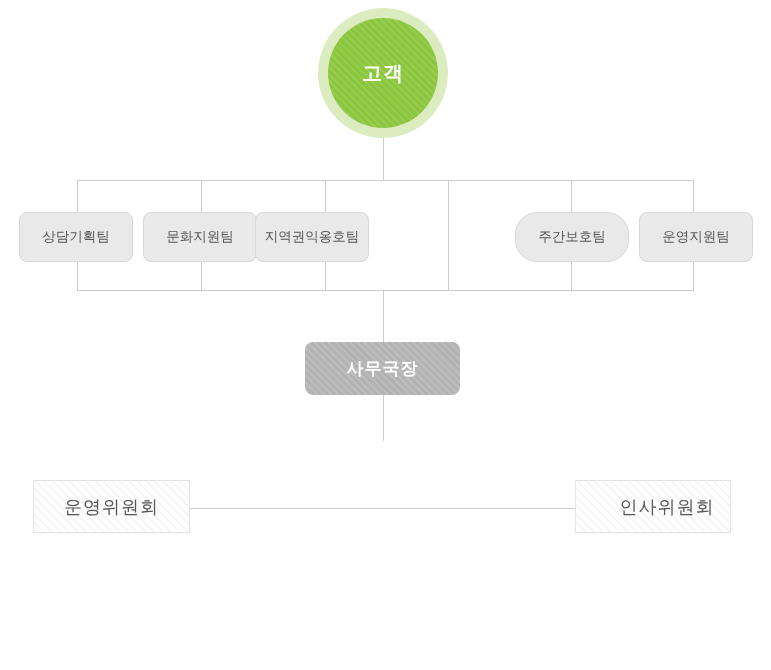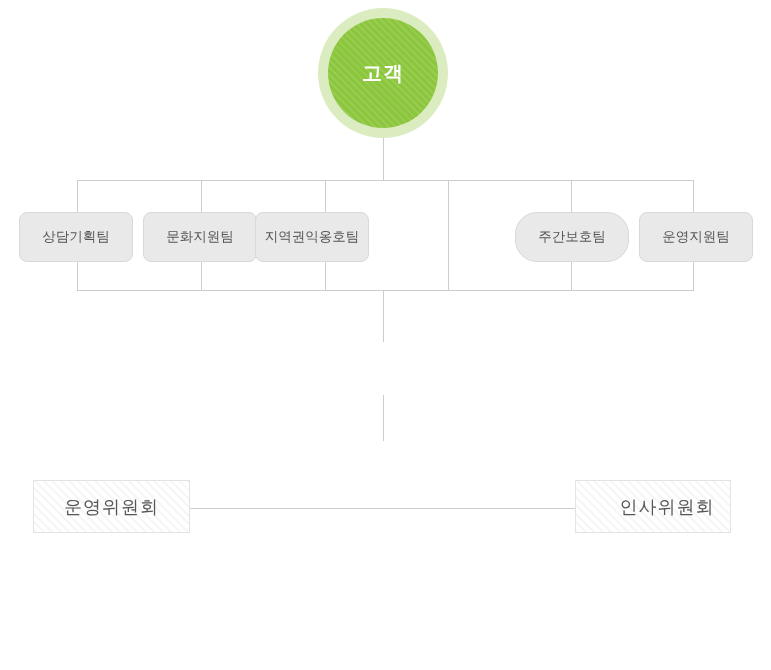--- a/index.html
+++ b/index.html
@@ -118,20 +118,23 @@
   </div>
   <div class="team-box t5">
     <span>주간보호팀</span>
 
   </div>
   <div class="team-box t6">
     <span>운영지원팀</span>
 
   </div>
 
+  <div class="gm-box">
+    <span>사무국장</span>
+  </div>
 
 
   <div class="committee-box c-left">
     <span>운영위원회</span>
   </div>
   <div class="committee-box c-right">
     <span>인사위원회</span>
   </div>
 
 </div>

